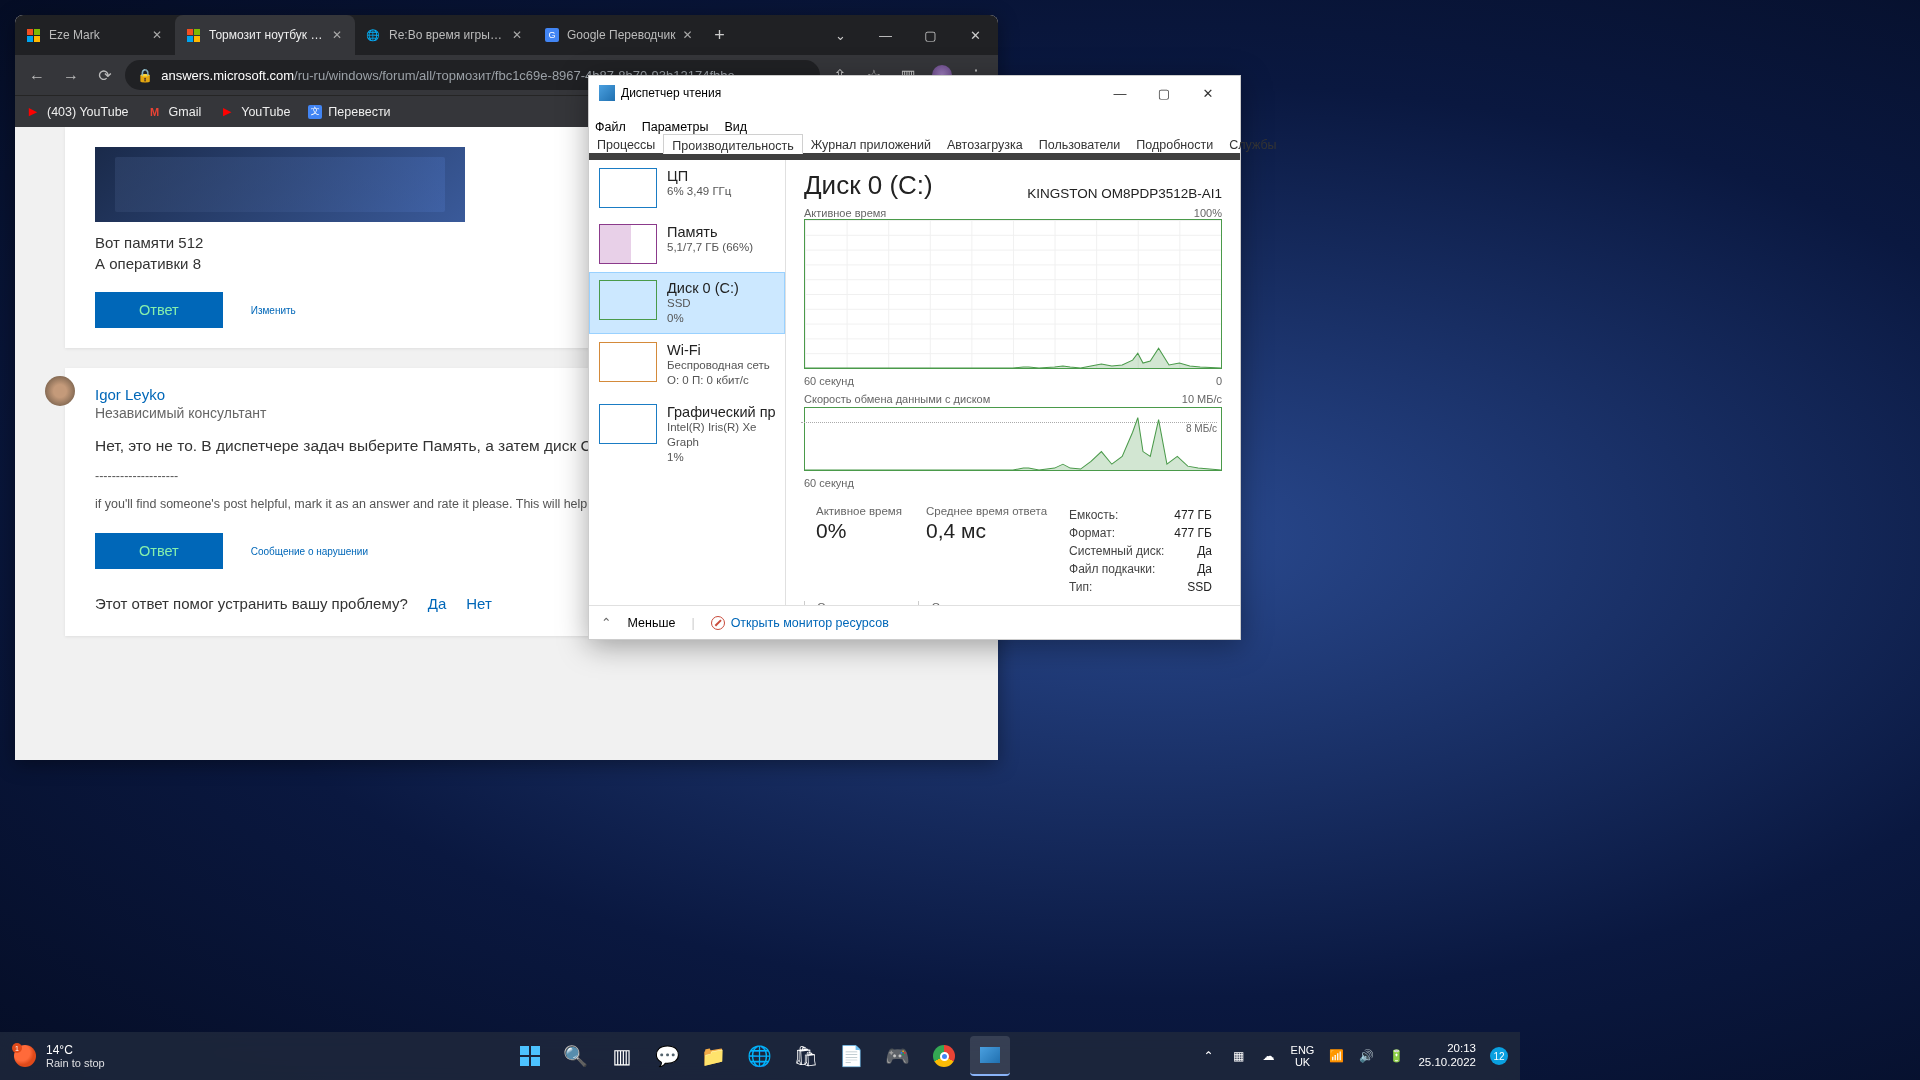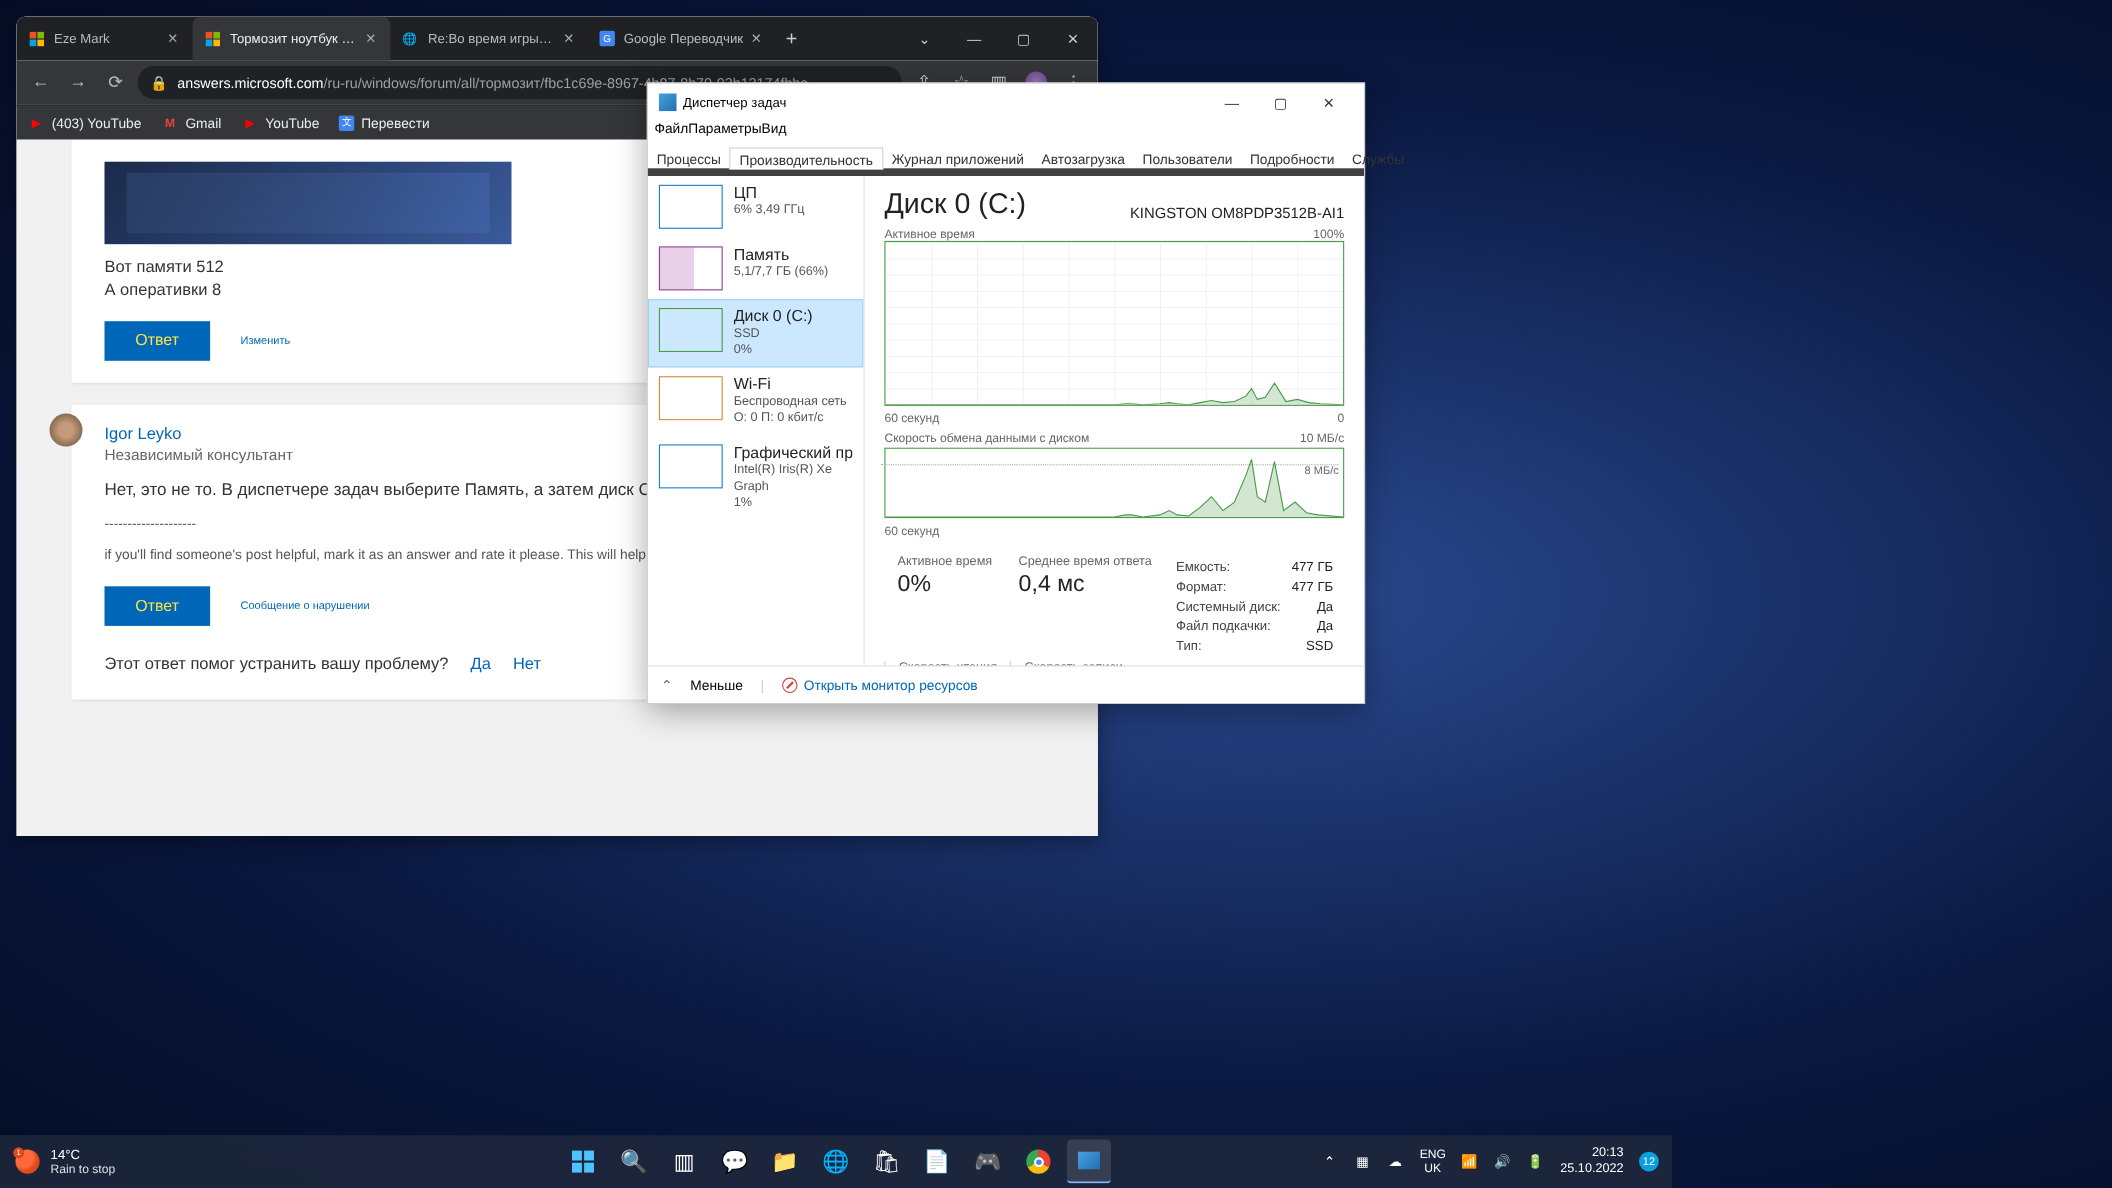--- a/index.html
+++ b/index.html
@@ -25,37 +25,37 @@
 .tb-icon{width:28px;height:28px;display:flex;align-items:center;justify-content:center;color:#ccc}
 .bookbar{height:32px;background:#35363a;border-top:1px solid #252525;display:flex;align-items:center;padding:0 10px;gap:18px}
 .bk{display:flex;align-items:center;color:#eee;font-size:12.5px;gap:6px;cursor:pointer}
 .bk-icon{width:16px;height:16px;display:flex;align-items:center;justify-content:center;font-size:11px}
 .content{background:#f1f1f1;height:calc(100% - 112px);padding:0 20px;overflow:hidden}
 .post{background:#fff;margin:0 30px 20px 30px;padding:20px 30px;box-shadow:0 1px 3px rgba(0,0,0,.08)}
 .post-img{width:370px;height:75px;background:linear-gradient(135deg,#1a2a4a 0%,#3a5a9a 100%);margin-bottom:10px;position:relative;overflow:hidden}
 .post-img::after{content:"";position:absolute;left:20px;top:10px;right:20px;bottom:10px;background:linear-gradient(90deg,rgba(50,70,110,.6) 0%,rgba(80,120,200,.3) 100%);border-radius:2px}
 .post-text{font-size:15px;color:#333;line-height:1.4}
 .post-actions{display:flex;align-items:center;gap:28px;margin-top:18px}
-.btn-reply{background:#0067b8;color:#fde047;border:none;padding:10px 28px;font-size:14.5px;cursor:pointer}
+.btn-reply{background:#0067b8;color:#86efac;border:none;padding:10px 44px;font-size:14.5px;cursor:pointer}
 .link{color:#0067b8;font-size:10px;cursor:pointer}
 .answer{background:#fff;margin:0 30px;padding:18px 30px 24px 30px;box-shadow:0 1px 3px rgba(0,0,0,.08);position:relative}
 .avatar{position:absolute;left:-20px;top:8px;width:30px;height:30px;border-radius:50%;background:radial-gradient(circle,#c49a7a 30%,#5a4a3a 100%)}
 .ans-head{display:flex;justify-content:space-between;color:#0067b8;font-size:15px}
 .ans-sub{color:#666;font-size:14px;margin-top:2px}
 .ans-body{margin-top:16px;color:#333;font-size:15.5px}
 .ans-sig{margin-top:14px;color:#555;font-size:12.5px}
 .ans-foot{margin-top:22px;display:flex;align-items:center;gap:28px}
 .helpful{margin-top:26px;font-size:15px;color:#333;display:flex;align-items:center;gap:20px}
 .helpful a{color:#0067b8;font-size:15px}
 .tm{position:absolute;left:588px;top:75px;width:653px;height:565px;background:#fff;border:1px solid #ccc;box-shadow:0 6px 28px rgba(0,0,0,.35)}
 .tm-title{height:34px;display:flex;align-items:center;padding:0 10px;font-size:12px}
 .tm-title-icon{width:16px;height:16px;margin-right:6px;background:linear-gradient(135deg,#4aa0e0,#2070b0)}
 .tm-wc{margin-left:auto;display:flex}
 .tm-wc div{width:44px;height:30px;display:flex;align-items:center;justify-content:center;font-size:13px;color:#333}
-.tm-menu{height:24px;display:flex;padding:0 6px;font-size:12.5px;gap:0;align-items:flex-start;cursor:pointer}
+.tm-menu{height:24px;display:flex;padding:0 6px;font-size:12.5px;gap:16px;align-items:flex-end;cursor:pointer}
 .tm-tabs{height:26px;display:flex;border-bottom:7px solid #404040;font-size:12.5px}
 .tm-tab{padding:4px 8px;color:#333;cursor:pointer;white-space:nowrap}
 .tm-tab.active{border:1px solid #d0d0d0;border-bottom:1px solid #fff;background:#fff;margin-bottom:-1px}
 .tm-body{display:flex;height:calc(100% - 118px)}
 .tm-side{width:197px;border-right:1px solid #e0e0e0;overflow:hidden}
 .tm-item{padding:8px 10px;display:flex;gap:10px;cursor:pointer}
 .tm-item.sel{background:#cce8ff;border:1px solid #99d1ff;padding:7px 9px}
 .tm-thumb{width:58px;height:40px;border:1px solid}
 .tm-thumb.cpu{border-color:#1a7cc4}
 .tm-thumb.mem{border-color:#8b3a8b}
@@ -219,21 +219,21 @@
     <a>Да</a>
     <a>Нет</a>
    </div>
   </div>
  </div>
 </div>
 
 <div class="tm">
  <div class="tm-title">
   <span class="tm-title-icon"></span>
-  <span>Диспетчер задач</span>
+  <span>Диспетчер чтения</span>
   <div class="tm-wc">
    <div>—</div>
    <div>▢</div>
    <div>✕</div>
   </div>
  </div>
  <div class="tm-menu">
   <span>Файл</span>
   <span>Параметры</span>
   <span>Вид</span>

